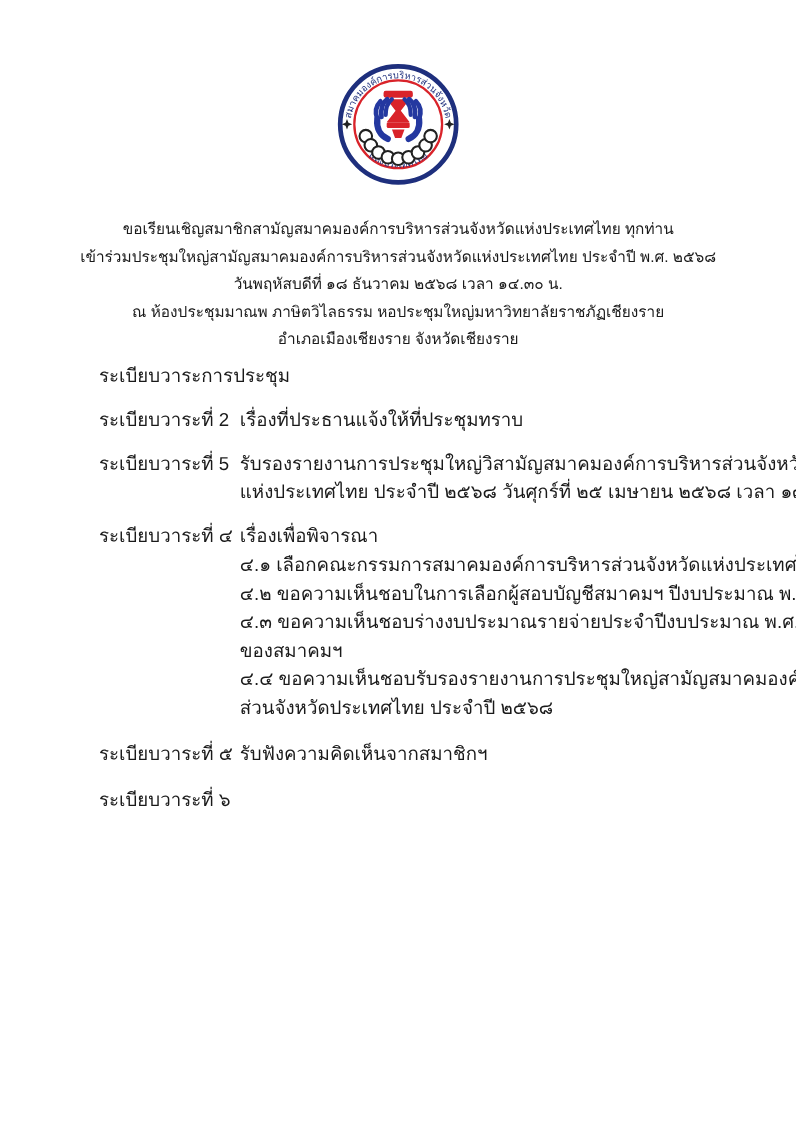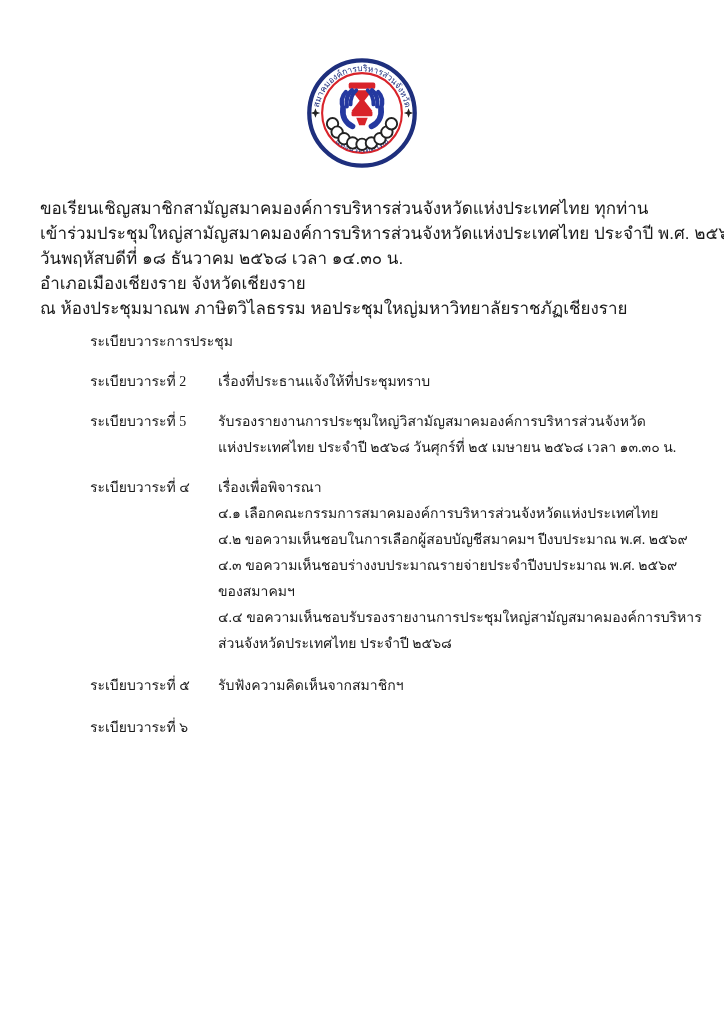--- a/index.html
+++ b/index.html
@@ -18,31 +18,31 @@
     left: 50%;
     transform: translateX(-50%);
     width: 114px;
     height: 114px;
   }
   .doc-header {
     position: absolute;
     top: 196px;
     left: 40px;
     right: 40px;
-    font-size: 17px;
+    text-align: center;
+    font-size: 14px;
     line-height: 25px;
     white-space: nowrap;
   }
   .agenda-section {
     position: absolute;
     top: 329px;
     left: 90px;
     right: 50px;
-    font-size: 14px;
-    font-family: Liberation Serif, serif;
+    font-size: 17px;
   }
   .section-title {
     line-height: 26px;
     margin-bottom: 12px;
   }
   .agenda-row {
     display: flex;
     align-items: flex-start;
     margin-top: 14px;
     line-height: 26px;
@@ -116,22 +116,22 @@
         <circle cx="86.2" cy="80.1" r="6"></circle>
         <circle cx="91.0" cy="71.3" r="6"></circle>
       </g>
     </svg>
   </div>
 
   <div class="doc-header">
     <div class="hdr-line">ขอเรียนเชิญสมาชิกสามัญสมาคมองค์การบริหารส่วนจังหวัดแห่งประเทศไทย ทุกท่าน</div>
     <div class="hdr-line">เข้าร่วมประชุมใหญ่สามัญสมาคมองค์การบริหารส่วนจังหวัดแห่งประเทศไทย ประจำปี พ.ศ. ๒๕๖๘</div>
     <div class="hdr-line">วันพฤหัสบดีที่ ๑๘ ธันวาคม ๒๕๖๘ เวลา ๑๔.๓๐ น.</div>
+    <div class="hdr-line">ณ ห้องประชุมมาณพ ภาษิตวิไลธรรม หอประชุมใหญ่มหาวิทยาลัยราชภัฏเชียงราย</div>
     <div class="hdr-line">อำเภอเมืองเชียงราย จังหวัดเชียงราย</div>
-    <div class="hdr-line">ณ ห้องประชุมมาณพ ภาษิตวิไลธรรม หอประชุมใหญ่มหาวิทยาลัยราชภัฏเชียงราย</div>
   </div>
 
   <div class="agenda-section">
     <div class="section-title">ระเบียบวาระการประชุม</div>
 
     <div class="agenda-row">
       <div class="agenda-label">ระเบียบวาระที่ 2</div>
       <div class="agenda-body">
         <div class="agenda-line">เรื่องที่ประธานแจ้งให้ที่ประชุมทราบ</div>
       </div>

